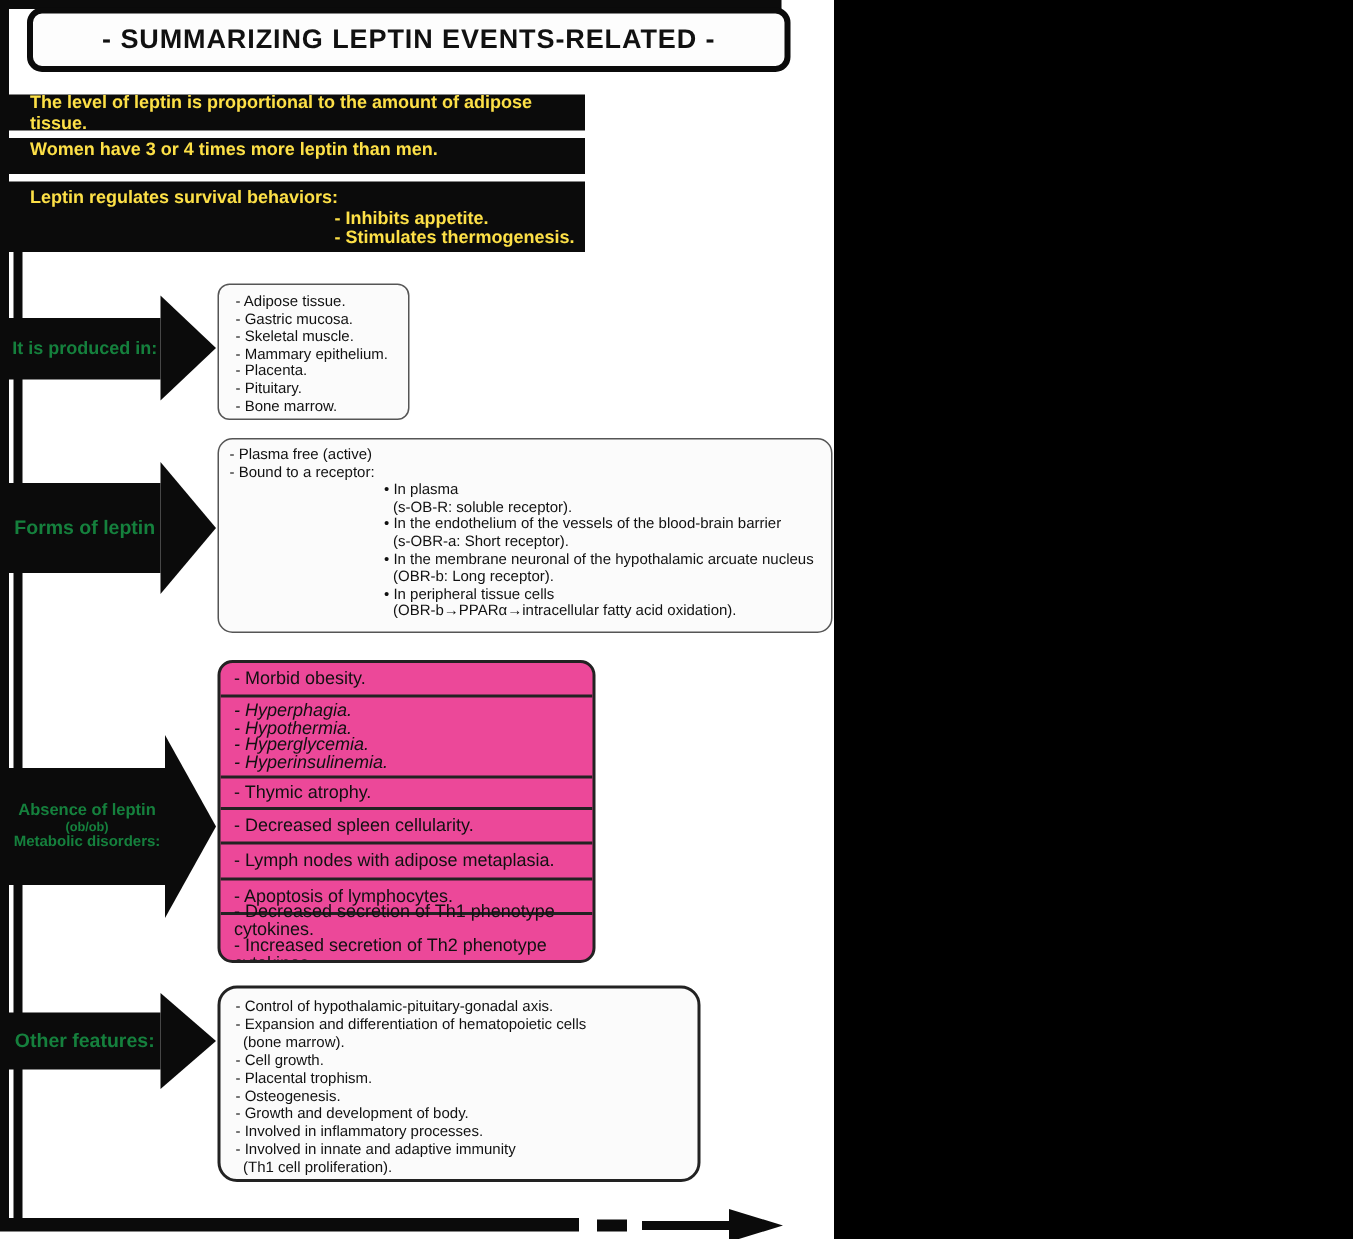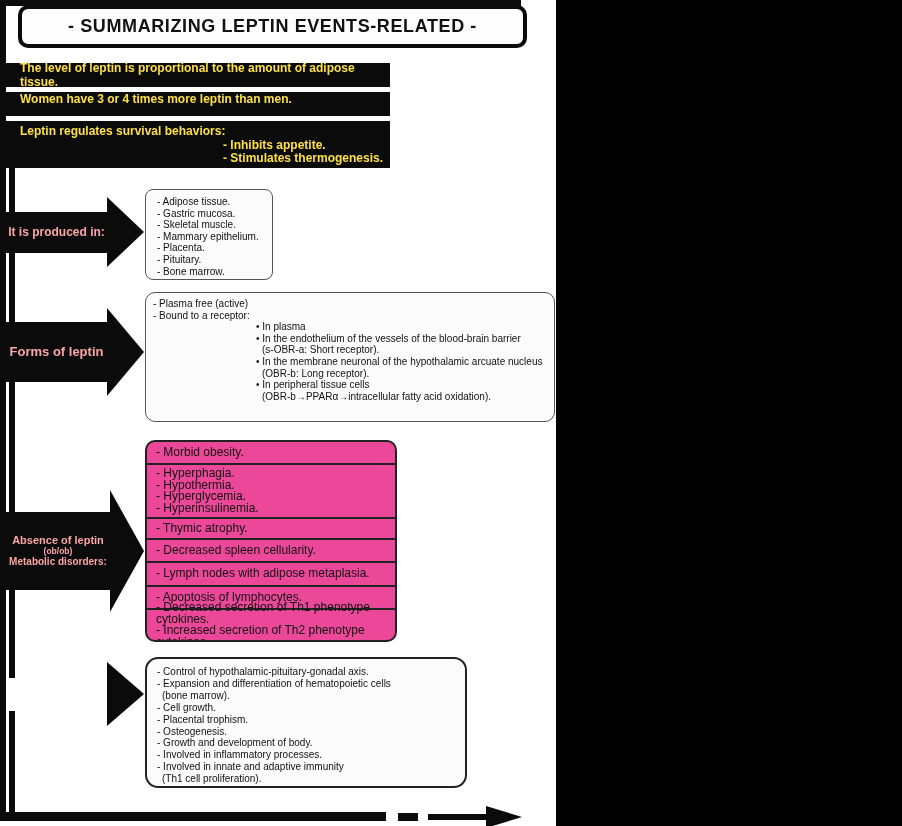--- a/index.html
+++ b/index.html
@@ -27,21 +27,21 @@
   .bar{left:6px;width:384px;color:#fde047;font-weight:bold;font-size:12px;}
   .bar1{top:63px;height:24px;display:flex;align-items:center;padding-left:14px;box-sizing:border-box;}
   .bar2{top:92px;height:24px;display:flex;padding-left:14px;box-sizing:border-box;}
   .bar3{top:121px;height:47px;padding:4px 0 0 14px;box-sizing:border-box;line-height:13.5px;}
   .bar3 .sub{margin-left:203px;}
 
   
   .conn{left:9px;width:6px;}
 
   
-  .shaft{left:6px;color:#fca5a5;font-weight:bold;display:flex;flex-direction:column;
+  .shaft{left:6px;color:#15803d;font-weight:bold;display:flex;flex-direction:column;
          align-items:center;justify-content:center;text-align:center;line-height:1.15;}
   .head{width:0;height:0;border-style:solid;border-color:transparent;}
 
   .shaft-a{top:212px;width:101px;height:41px;font-size:12px;}
   .head-a{left:107px;top:197px;border-width:35px 0 35px 37px;border-left-color:#0b0b0b;}
   .shaft-b{top:322px;width:101px;height:60px;font-size:13px;}
   .head-b{left:107px;top:308px;border-width:44px 0 44px 37px;border-left-color:#0b0b0b;}
   .shaft-c{top:512px;width:104px;height:78px;font-size:11px;}
   .head-c{left:110px;top:490px;border-width:61px 0 61px 34px;border-left-color:#0b0b0b;}
   .shaft-d{top:675px;width:101px;height:38px;font-size:13px;}
@@ -56,21 +56,21 @@
   .box-forms{left:145px;top:292px;width:410px;height:130px;border-radius:10px;
     padding:5px 0 0 7px;font-size:10px;line-height:11.6px;white-space:nowrap;}
   .box-forms .rec{margin-left:103px;}
   .box-forms .rec .l2{padding-left:6px;}
 
   .box-absence{left:145px;top:440px;width:252px;border:2px solid #222;border-radius:10px;
     font-size:12px;background:#ec4899;box-sizing:border-box;overflow:hidden;}
   .arow{display:flex;flex-direction:column;justify-content:center;align-items:flex-start;
     padding-left:9px;line-height:11.5px;box-sizing:border-box;}
   .arow + .arow{border-top:2px solid #222;}
-  .r1{height:21px;} .r2{height:54px;} .r3{height:21px;} .r4{height:23px;}
+  .r1{height:21px;} .r2{height:54px;font-style:italic;} .r3{height:21px;} .r4{height:23px;}
   .r5{height:24px;} .r6{height:23px;} .r7{height:32px;}
 
   .box-other{left:145px;top:657px;width:322px;height:131px;border:2px solid #222;border-radius:13px;
     padding:7px 0 0 10px;font-size:10px;line-height:11.9px;white-space:nowrap;background:#fbfbfb;box-sizing:border-box;}
   .indent{padding-left:5px;}
 
   
   .bottom-bar{left:6px;top:812px;width:380px;height:9px;}
   .bottom-dash{left:398px;top:813px;width:20px;height:8px;}
   .bottom-line{left:428px;top:814px;width:58px;height:6px;}
@@ -123,20 +123,21 @@
 
   <div class="abs ink shaft shaft-b">
     <span>Forms of leptin</span>
   </div>
   <div class="abs head head-b"></div>
   <div class="abs cbox box-forms">
     <div>- Plasma free (active)</div>
     <div>- Bound to a receptor:</div>
     <div class="rec">
       <div>• In plasma</div>
+      <div class="l2">(s-OB-R: soluble receptor).</div>
     </div>
     <div class="rec">
       <div>• In the endothelium of the vessels of the blood-brain barrier</div>
       <div class="l2">(s-OBR-a: Short receptor).</div>
     </div>
     <div class="rec">
       <div>• In the membrane neuronal of the hypothalamic arcuate nucleus</div>
       <div class="l2">(OBR-b: Long receptor).</div>
     </div>
     <div class="rec">
@@ -172,20 +173,23 @@
     </div>
     <div class="arow r6">
       <div>- Apoptosis of lymphocytes.</div>
     </div>
     <div class="arow r7">
       <div>- Decreased secretion of Th1 phenotype cytokines.</div>
       <div>- Increased secretion of Th2 phenotype cytokines.</div>
     </div>
   </div>
 
+  <div class="abs ink shaft shaft-d">
+    <span>Other features:</span>
+  </div>
   <div class="abs head head-d"></div>
   <div class="abs box-other">
     <div>- Control of hypothalamic-pituitary-gonadal axis.</div>
     <div>- Expansion and differentiation of hematopoietic cells</div>
     <div class="indent">(bone marrow).</div>
     <div>- Cell growth.</div>
     <div>- Placental trophism.</div>
     <div>- Osteogenesis.</div>
     <div>- Growth and development of body.</div>
     <div>- Involved in inflammatory processes.</div>

